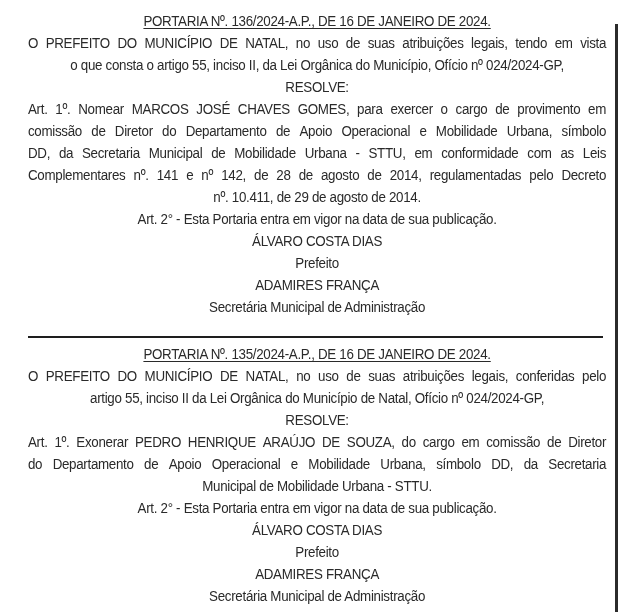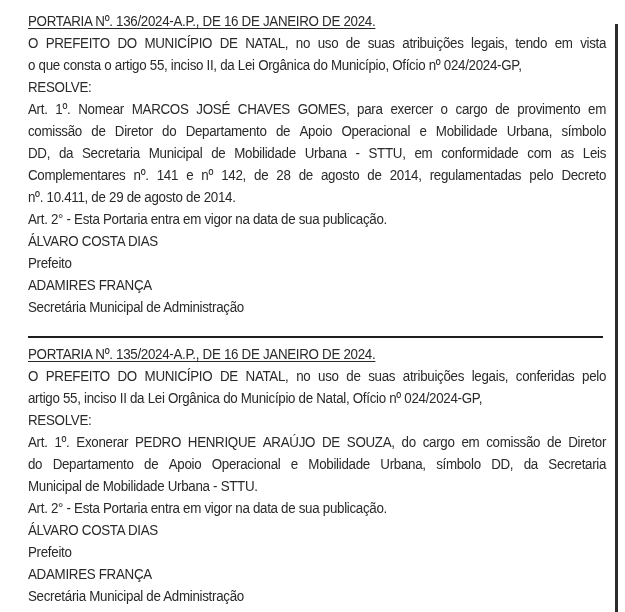--- a/index.html
+++ b/index.html
@@ -11,21 +11,21 @@
       width: 625px;
       height: 612px;
       position: relative;
       overflow: hidden;
       font-family: "Liberation Sans Narrow", "Liberation Sans", sans-serif;
       color: #2a2a2a;
     }
     .page {
       position: absolute;
       left: 0; top: 0;
-      width: 625px; height: 612px;
+      width: 625px; height: 612px; text-align: center;
     }
     .right-rule {
       position: absolute;
       left: 615px;
       top: 24px;
       width: 3px;
       height: 588px;
       background: #2b2b2b;
     }
     .separator {

